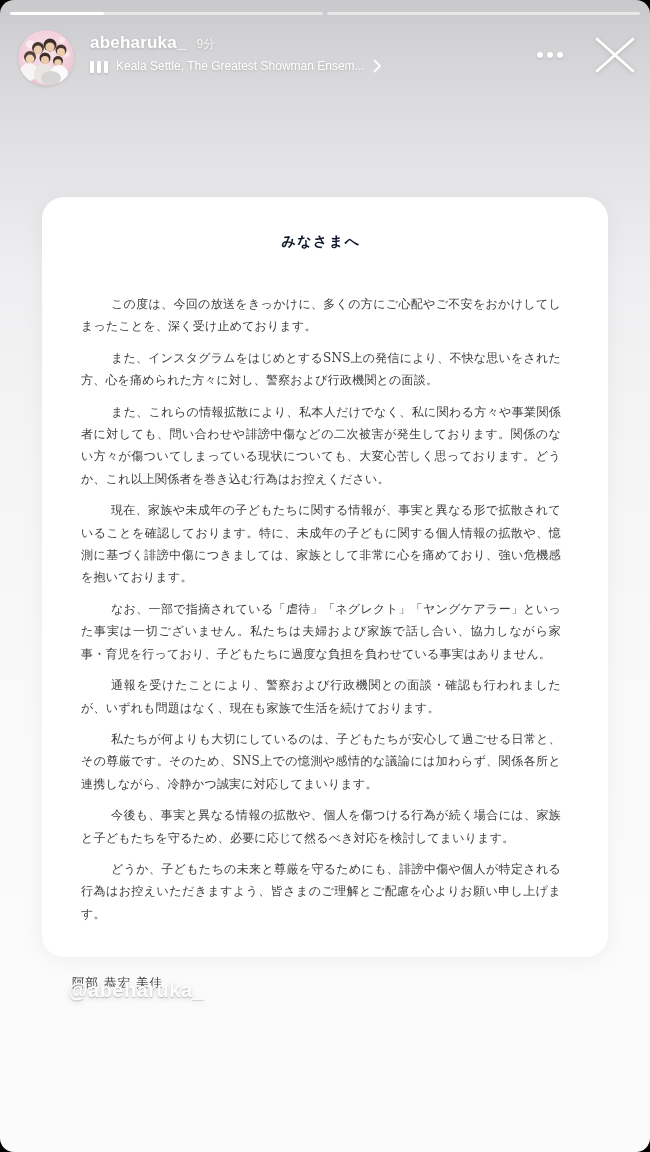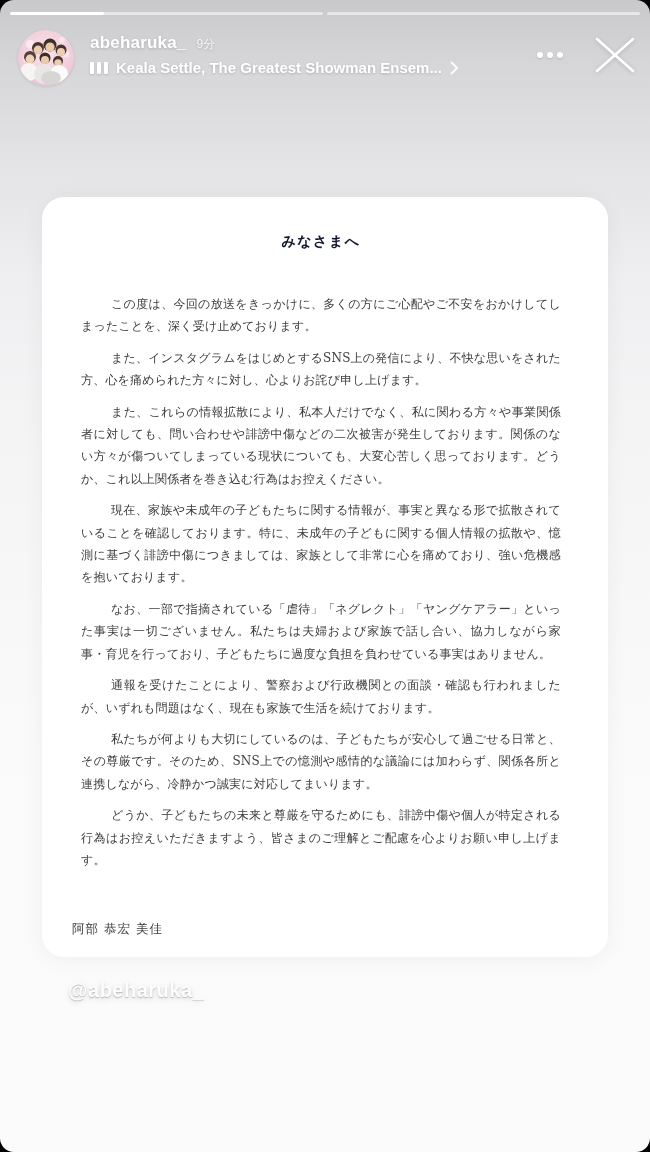--- a/index.html
+++ b/index.html
@@ -18,21 +18,21 @@
 
   .name-row{position:absolute;left:90px;top:33px;display:flex;align-items:baseline;gap:10px;
     text-shadow:0 1px 3px rgba(0,0,0,0.18);}
   .username{font-size:17px;font-weight:700;color:#ffffff;letter-spacing:0.2px;}
   .timestamp{font-size:12px;color:rgba(255,255,255,0.8);font-weight:400;}
 
   .music-row{position:absolute;left:90px;top:59px;display:flex;align-items:center;gap:8px;
     text-shadow:0 1px 3px rgba(0,0,0,0.18);}
   .eq-icon{display:flex;align-items:flex-end;gap:3px;height:13px;filter:drop-shadow(0 1px 1px rgba(0,0,0,0.15));}
   .eq-bar{width:4px;height:12px;background:#ffffff;border-radius:1px;}
-  .music-label{font-size:15px;color:#ffffff;font-weight:700;max-width:380px;white-space:nowrap;overflow:hidden;}
+  .music-label{font-size:12px;color:#ffffff;font-weight:400;max-width:380px;white-space:nowrap;overflow:hidden;}
   .chevron-wrap{display:flex;align-items:center;}
 
   .menu-dots{position:absolute;left:537px;top:52px;display:flex;gap:4px;align-items:center;
     filter:drop-shadow(0 1px 1px rgba(0,0,0,0.15));}
   .dot{width:6px;height:6px;border-radius:50%;background:#ffffff;}
   .close-btn{position:absolute;left:594px;top:36px;width:42px;height:38px;
     filter:drop-shadow(0 1px 2px rgba(0,0,0,0.15));}
 
   
   .card{position:absolute;left:42px;top:197px;width:566px;height:760px;background:#ffffff;
@@ -126,26 +126,27 @@
     <svg width="42" height="38" viewBox="0 0 42 38">
       <line x1="3" y1="3" x2="39" y2="35" stroke="#ffffff" stroke-width="2.6" stroke-linecap="round"></line>
       <line x1="39" y1="3" x2="3" y2="35" stroke="#ffffff" stroke-width="2.6" stroke-linecap="round"></line>
     </svg>
   </div>
 
   <div class="card">
     <div class="letter-title">みなさまへ</div>
     <div class="letter-body">
         <p>この度は、今回の放送をきっかけに、多くの方にご心配やご不安をおかけしてしまったことを、深く受け止めております。</p>
-        <p>また、インスタグラムをはじめとするSNS上の発信により、不快な思いをされた方、心を痛められた方々に対し、心よりお詫び申し上げます。</p>
+        <p>また、インスタグラムをはじめとするSNS上の発信により、不快な思いをされた方、心を痛められた方々に対し、警察および行政機関との面談。</p>
         <p>また、これらの情報拡散により、私本人だけでなく、私に関わる方々や事業関係者に対しても、問い合わせや誹謗中傷などの二次被害が発生しております。関係のない方々が傷ついてしまっている現状についても、大変心苦しく思っております。どうか、これ以上関係者を巻き込む行為はお控えください。</p>
         <p>現在、家族や未成年の子どもたちに関する情報が、事実と異なる形で拡散されていることを確認しております。特に、未成年の子どもに関する個人情報の拡散や、憶測に基づく誹謗中傷につきましては、家族として非常に心を痛めており、強い危機感を抱いております。</p>
         <p>なお、一部で指摘されている「虐待」「ネグレクト」「ヤングケアラー」といった事実は一切ございません。私たちは夫婦および家族で話し合い、協力しながら家事・育児を行っており、子どもたちに過度な負担を負わせている事実はありません。</p>
         <p>通報を受けたことにより、警察および行政機関との面談・確認も行われましたが、いずれも問題はなく、現在も家族で生活を続けております。</p>
         <p>私たちが何よりも大切にしているのは、子どもたちが安心して過ごせる日常と、その尊厳です。そのため、SNS上での憶測や感情的な議論には加わらず、関係各所と連携しながら、冷静かつ誠実に対応してまいります。</p>
+        <p>今後も、事実と異なる情報の拡散や、個人を傷つける行為が続く場合には、家族と子どもたちを守るため、必要に応じて然るべき対応を検討してまいります。</p>
         <p>どうか、子どもたちの未来と尊厳を守るためにも、誹謗中傷や個人が特定される行為はお控えいただきますよう、皆さまのご理解とご配慮を心よりお願い申し上げます。</p>
       </div>
     <div class="letter-signature">阿部 恭宏 美佳</div>
   </div>
 
   <div class="watermark">@abeharuka_</div>
 
 </div>
 
 </body></html>

